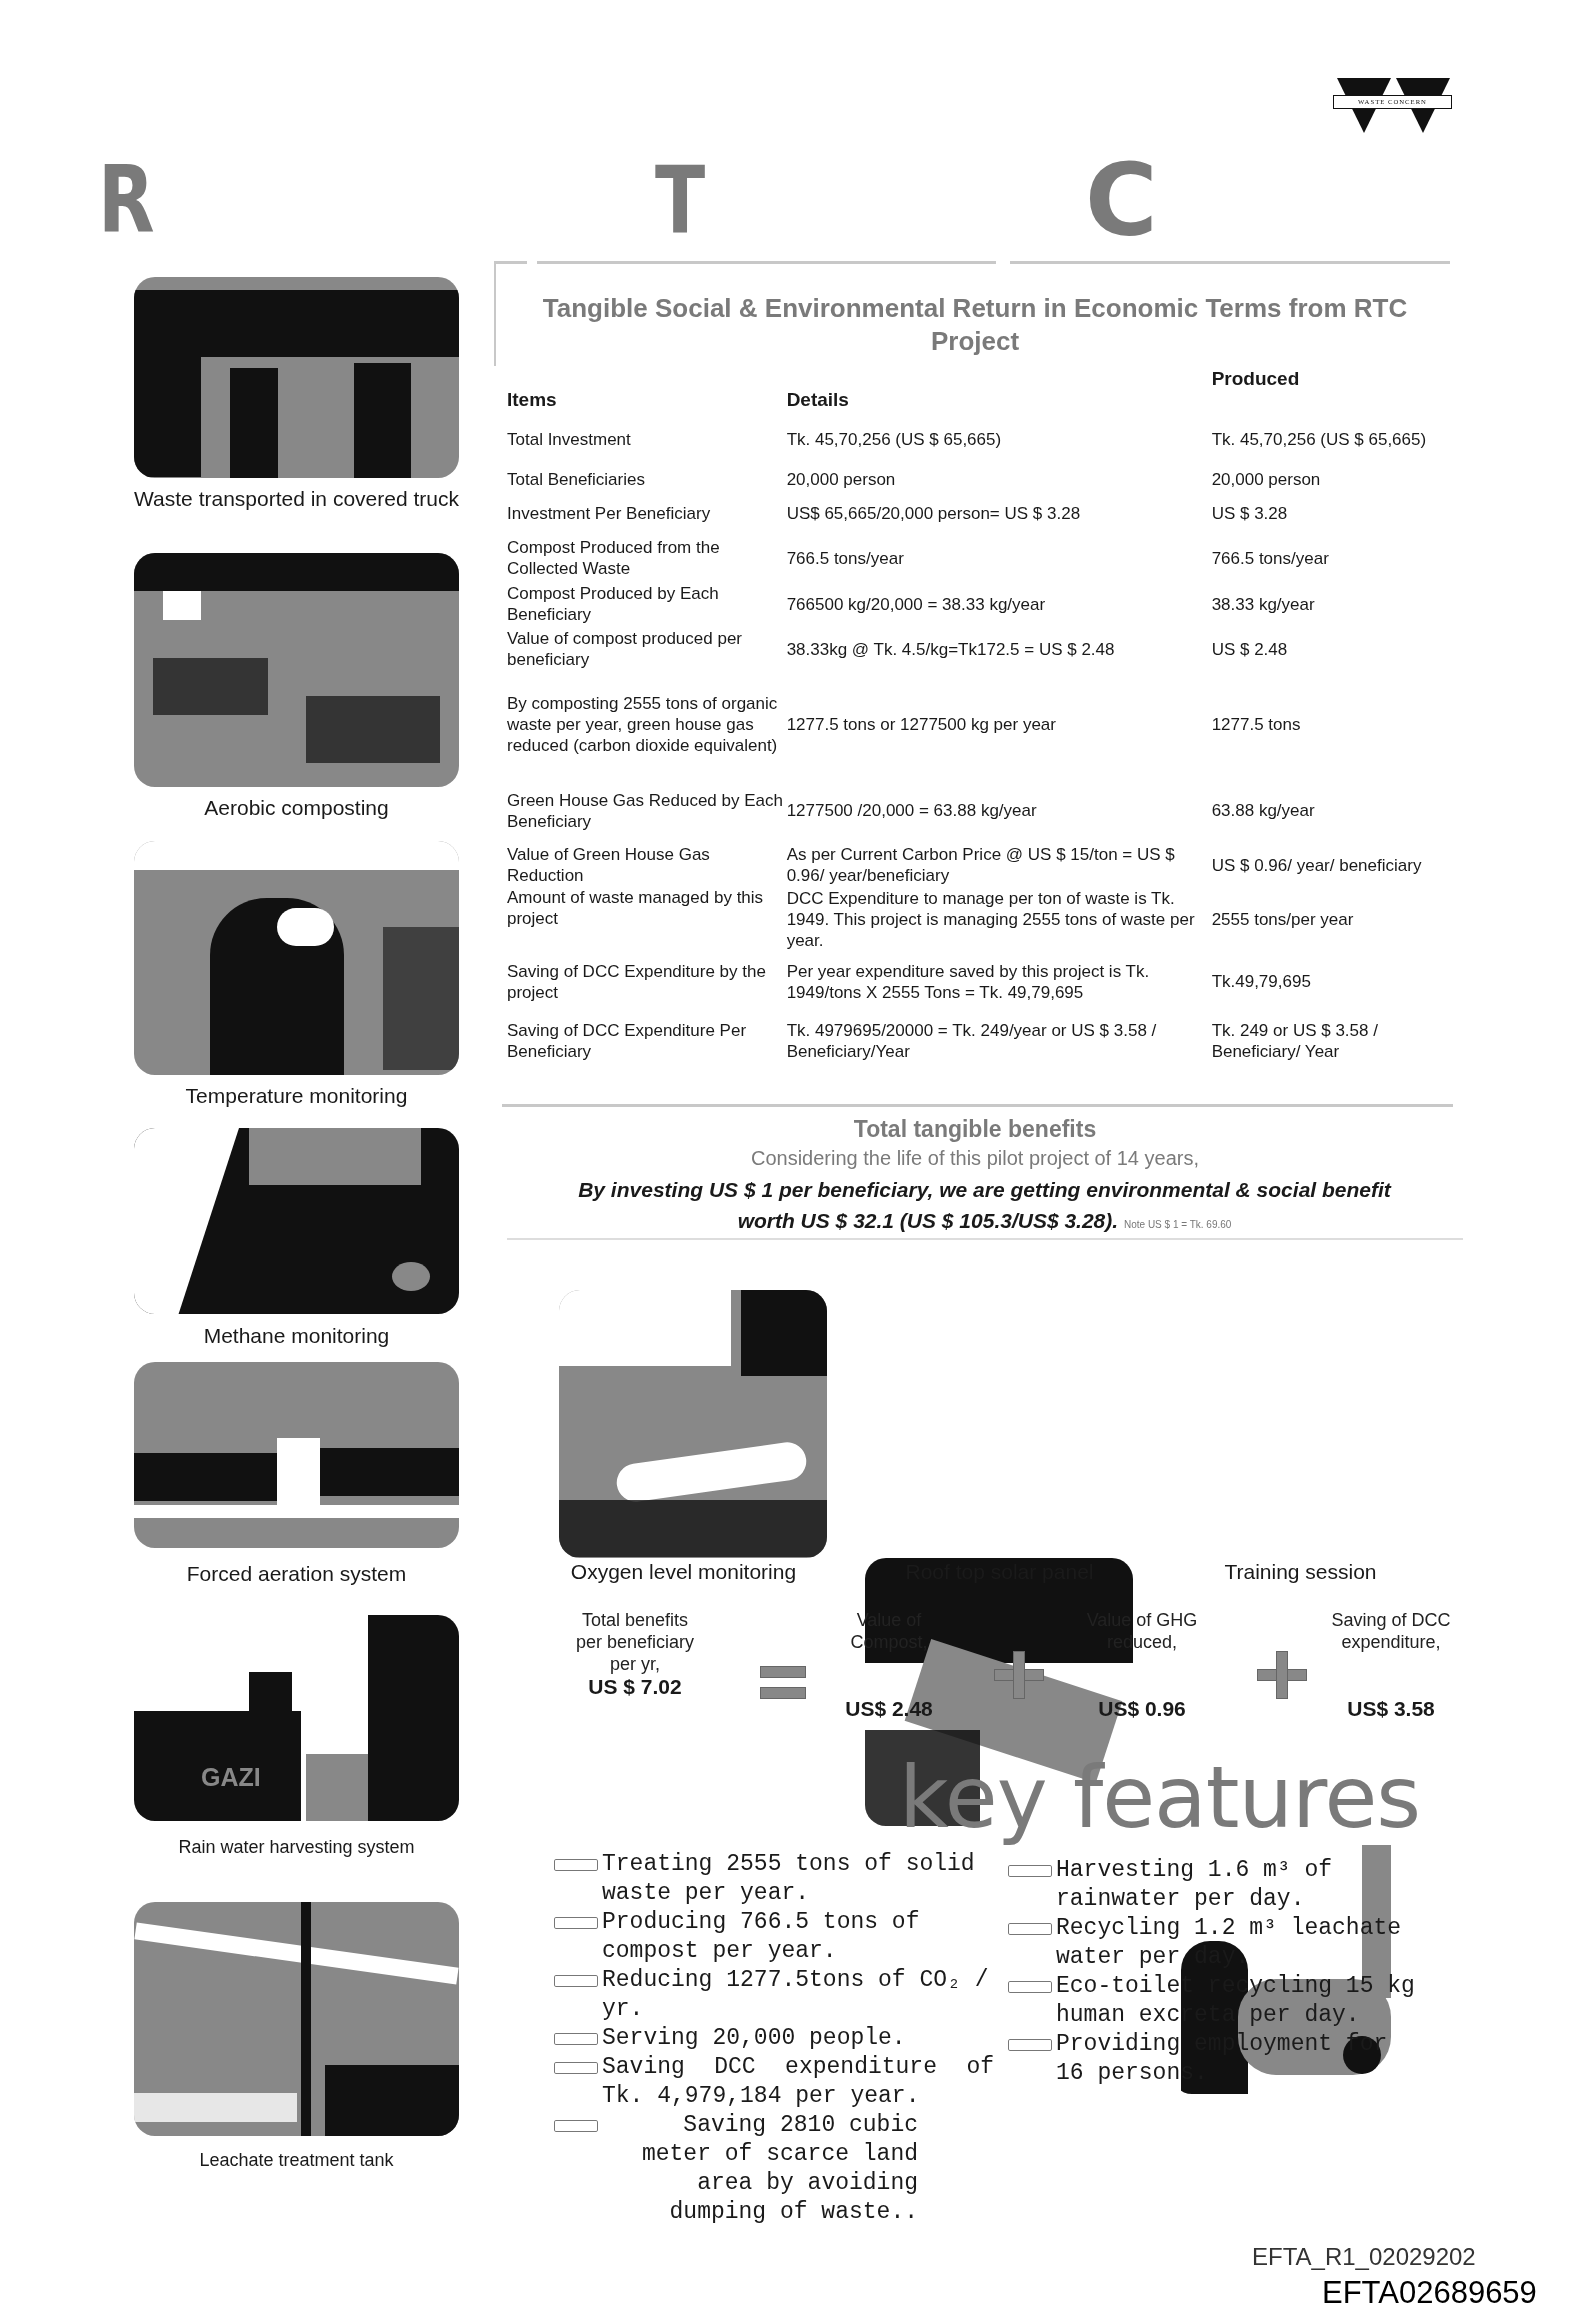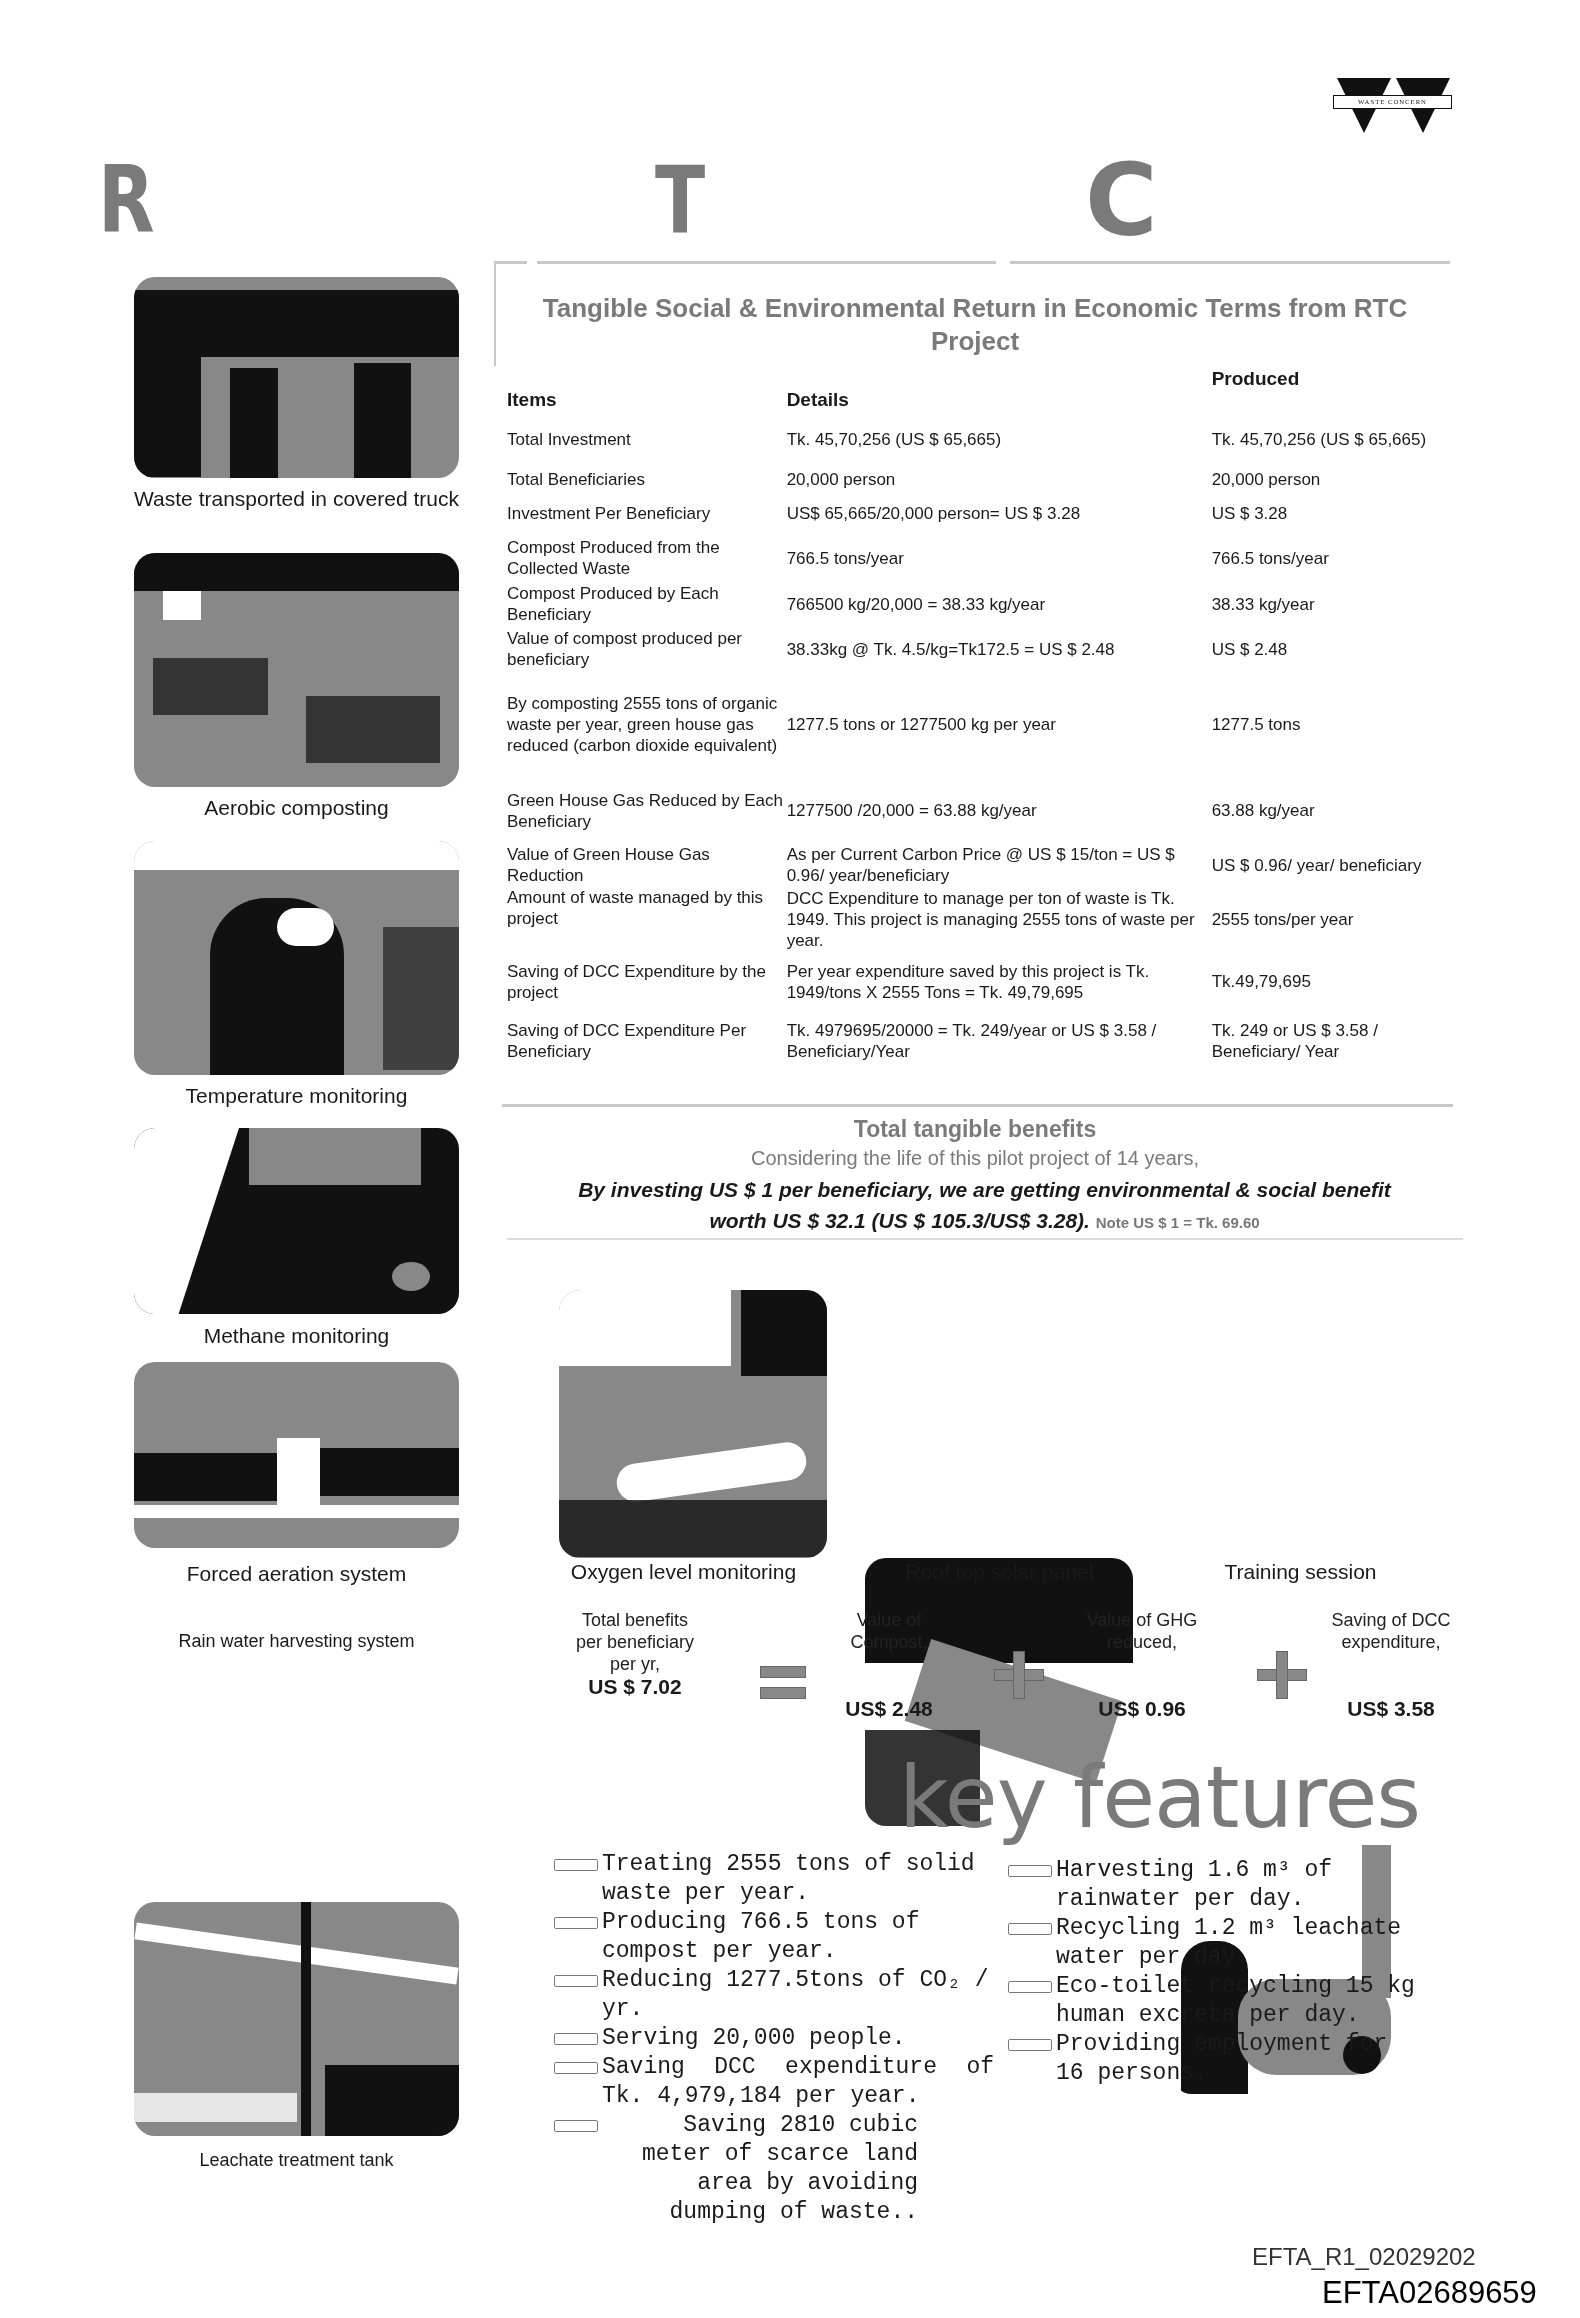--- a/index.html
+++ b/index.html
@@ -34,21 +34,21 @@
   .tbl-title { left:497px; top:292px; width:956px; text-align:center; font-size:26px; font-weight:bold; color:#7a7a7a; line-height:32.5px; }
   .tbl { left:507px; top:368px; width:956px; border-collapse:collapse; font-size:17px; color:#1a1a1a; }
   .tbl th { text-align:left; font-size:19px; font-weight:bold; padding:0; vertical-align:bottom; }
   .tbl td { padding:0; vertical-align:middle; line-height:21px; }
   .col1 { width:277px; } .col2 { width:421px; } .col3 { width:249px; }
   .divider { height:2.9px; background:#c8c8c8; }
 
   .ttb-title { left:497px; top:1116px; width:956px; text-align:center; font-size:23px; font-weight:bold; color:#7a7a7a; }
   .ttb-sub { left:497px; top:1147px; width:956px; text-align:center; font-size:20px; color:#7a7a7a; }
   .ttb-bold { left:497px; top:1174px; width:975px; text-align:center; font-size:21px; font-weight:bold; font-style:italic; color:#1a1a1a; line-height:31px; }
-  .ttb-bold .note { font-size:15px; font-weight:bold; font-style:normal; color:#777; }
+  .ttb-bold .note { font-size:10px; font-weight:normal; font-style:normal; color:#777; }
 
   
   .mphoto { top:1290px; height:268px; width:268px; }
   .mcap { top:1560px; width:287px; text-align:center; font-size:21px; }
 
   
   .eq-label { font-size:18px; text-align:center; line-height:22px; color:#222; }
   .eq-val { font-size:21px; font-weight:bold; text-align:center; }
   .eq-op { background:#888; border:1px solid #666; }
 
@@ -116,20 +116,27 @@
   <div class="photo" style="height:186px;">
     <div class="shade1" style="left:0;top:91px;width:143px;height:48px;"></div>
     <div class="shade1" style="left:186px;top:86px;width:143px;height:48px;"></div>
     <div class="shade2" style="left:0;top:143px;width:100%;height:13.4px;"></div>
     <div class="shade2" style="left:143px;top:76px;width:43px;height:67px;"></div>
   </div>
   <div class="caption" style="margin-top:13.4px;">Forced aeration system</div>
 </div>
 
 <div class="abs side" style="top:1615px;">
+  <div class="photo" style="height:206px;background:#fff;">
+    <div class="shade1" style="left:0;top:96px;width:167px;height:110px;"></div>
+    <div class="shade1" style="left:115px;top:57px;width:43px;height:57px;"></div>
+    <div class="shade1" style="left:234px;top:0;width:91px;height:206px;"></div>
+    <div class="abs" style="left:172px;top:139px;width:62px;height:67px;background:#888;"></div>
+    <div class="abs" style="left:67px;top:148px;color:#888;font-weight:bold;font-size:25px;">GAZI</div>
+  </div>
   <div class="caption" style="margin-top:14px;font-size:18px;">Rain water harvesting system</div>
 </div>
 
 <div class="abs side" style="top:1902px;">
   <div class="photo" style="height:234px;">
     <div class="shade2" style="left:0;top:43px;width:100%;height:17px;transform:rotate(8deg);"></div>
     <div class="shade1" style="left:167px;top:0;width:9.6px;height:234px;"></div>
     <div class="shade1" style="left:191px;top:163px;width:134px;height:72px;"></div>
     <div class="shade2" style="left:0;top:191px;width:163px;height:29px;opacity:.8"></div>
   </div>

